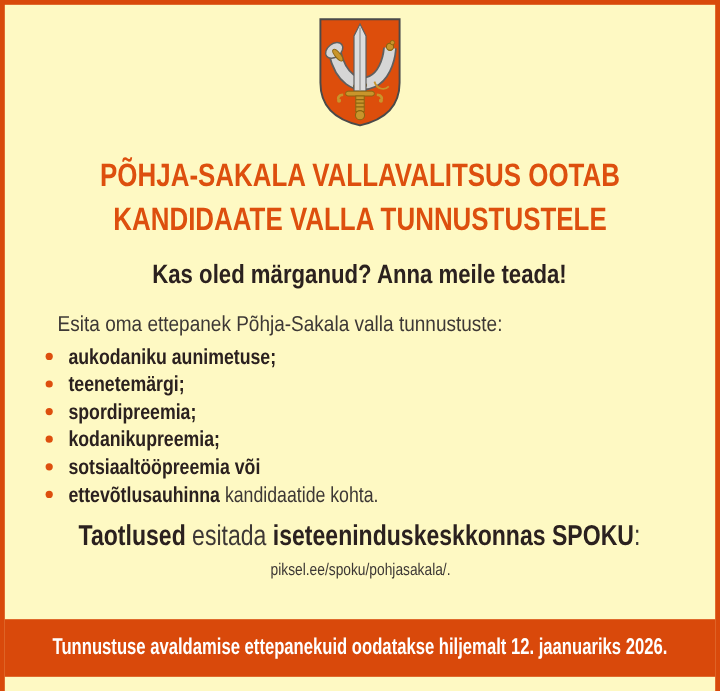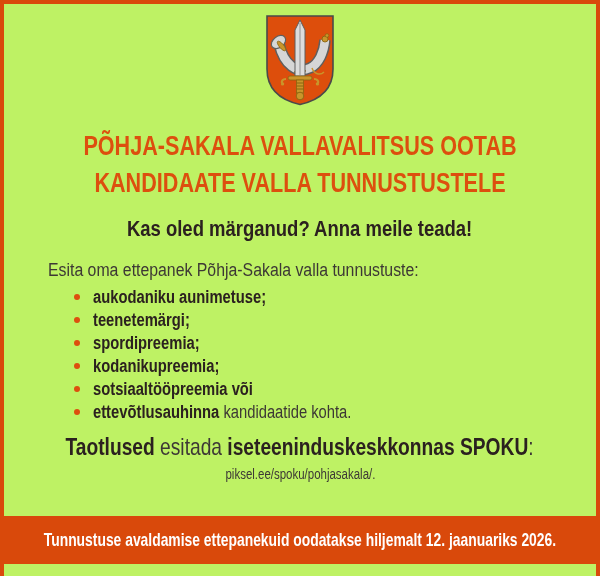--- a/index.html
+++ b/index.html
@@ -1,20 +1,20 @@
 <!DOCTYPE html>
 <html lang="et"><head>
 <meta charset="utf-8">
 <style>
   html,body { margin:0; padding:0; background:#ffffff; }
   .poster {
     position:relative;
     width:600px; height:576px;
     box-sizing:border-box;
-    background:#bef264;
+    background:#fef9c3;
     border-top:4px solid #d9490b;
     border-left:4px solid #d9490b;
     border-right:4px solid #d9490b;
     font-family:"Liberation Sans","DejaVu Sans",sans-serif;
     overflow:hidden;
   }
   .crest { display:block; margin:9px auto 0; }
 
   .title {
     margin:21px 0 0;
@@ -43,21 +43,21 @@
 
   .intro {
     margin:15px 0 0 44px;
     font-size:18px;
     line-height:20px;
     color:#3d3835;
   }
   .lline { display:inline-block; transform-origin:0 50%; white-space:nowrap; }
   .intro .lline { transform:scaleX(0.88); }
 
-  .awards { list-style:none; margin:6px 0 0; padding:0 0 0 56px; }
+  .awards { list-style:none; margin:6px 0 0; padding:0 0 0 20px; }
   .awards li {
     position:relative;
     padding-left:33px;
     line-height:23px;
     font-size:18px;
     font-weight:700;
     color:#2b211f;
   }
   .awards li::before {
     content:"";

